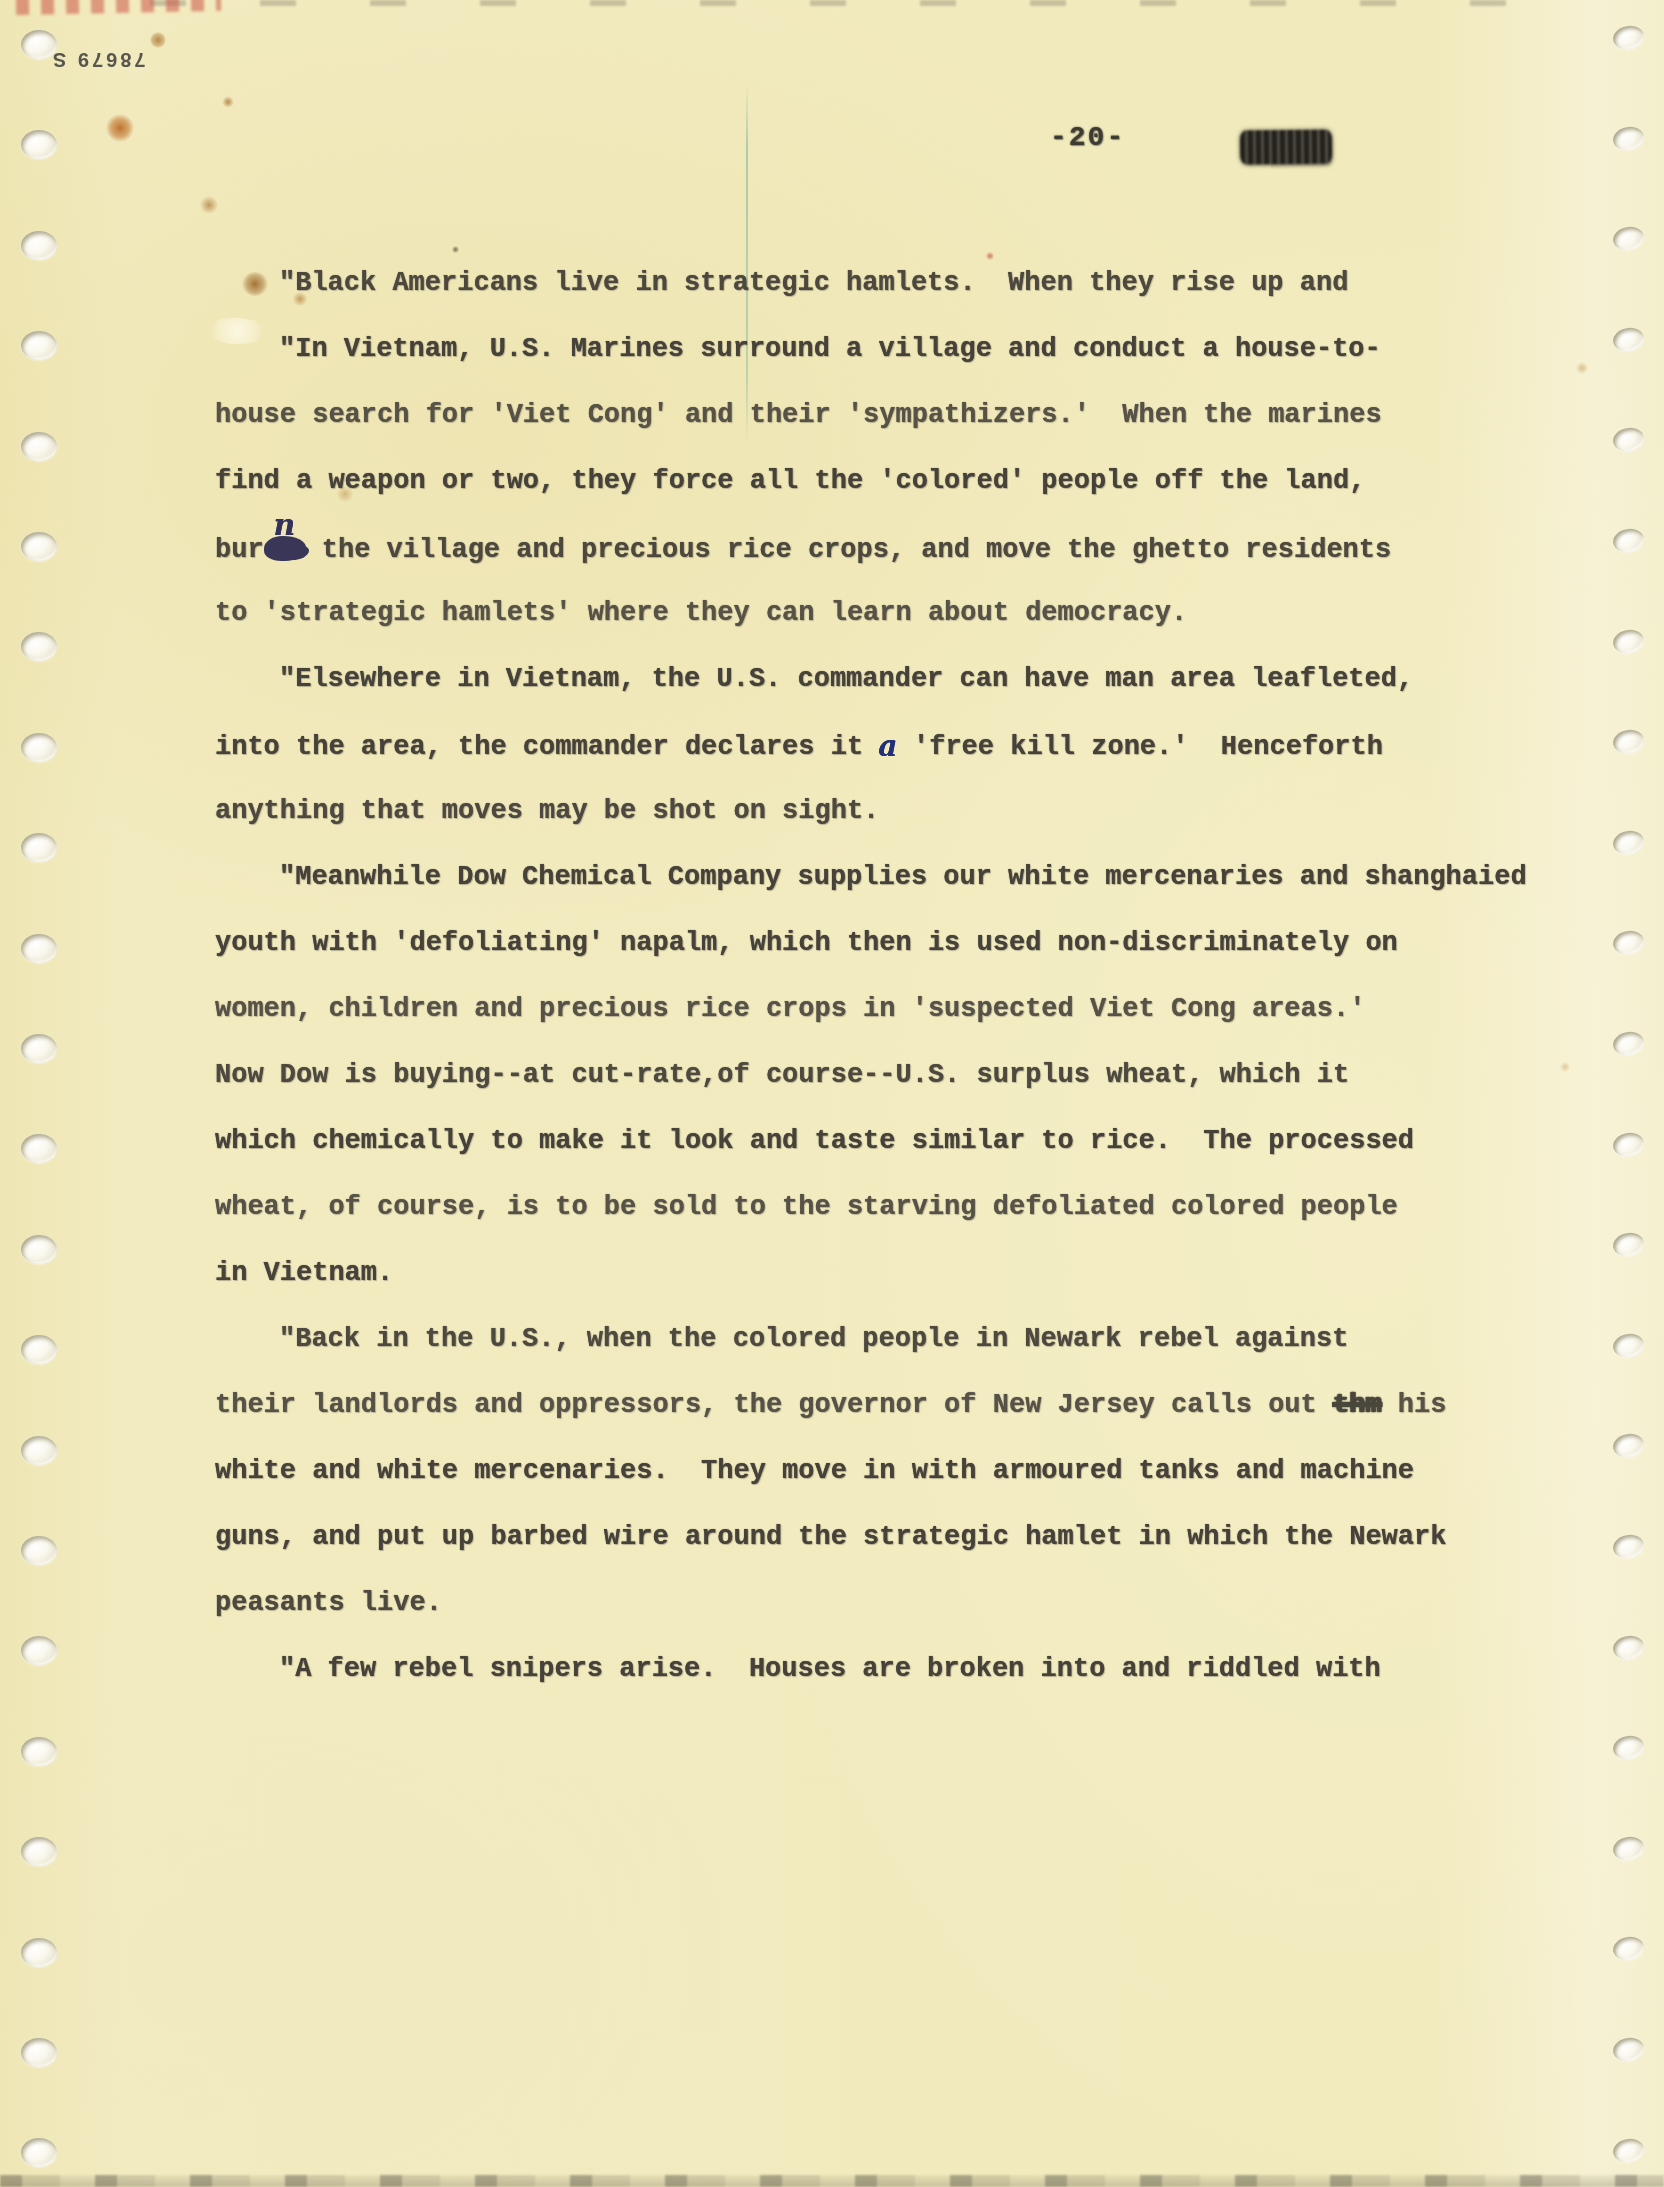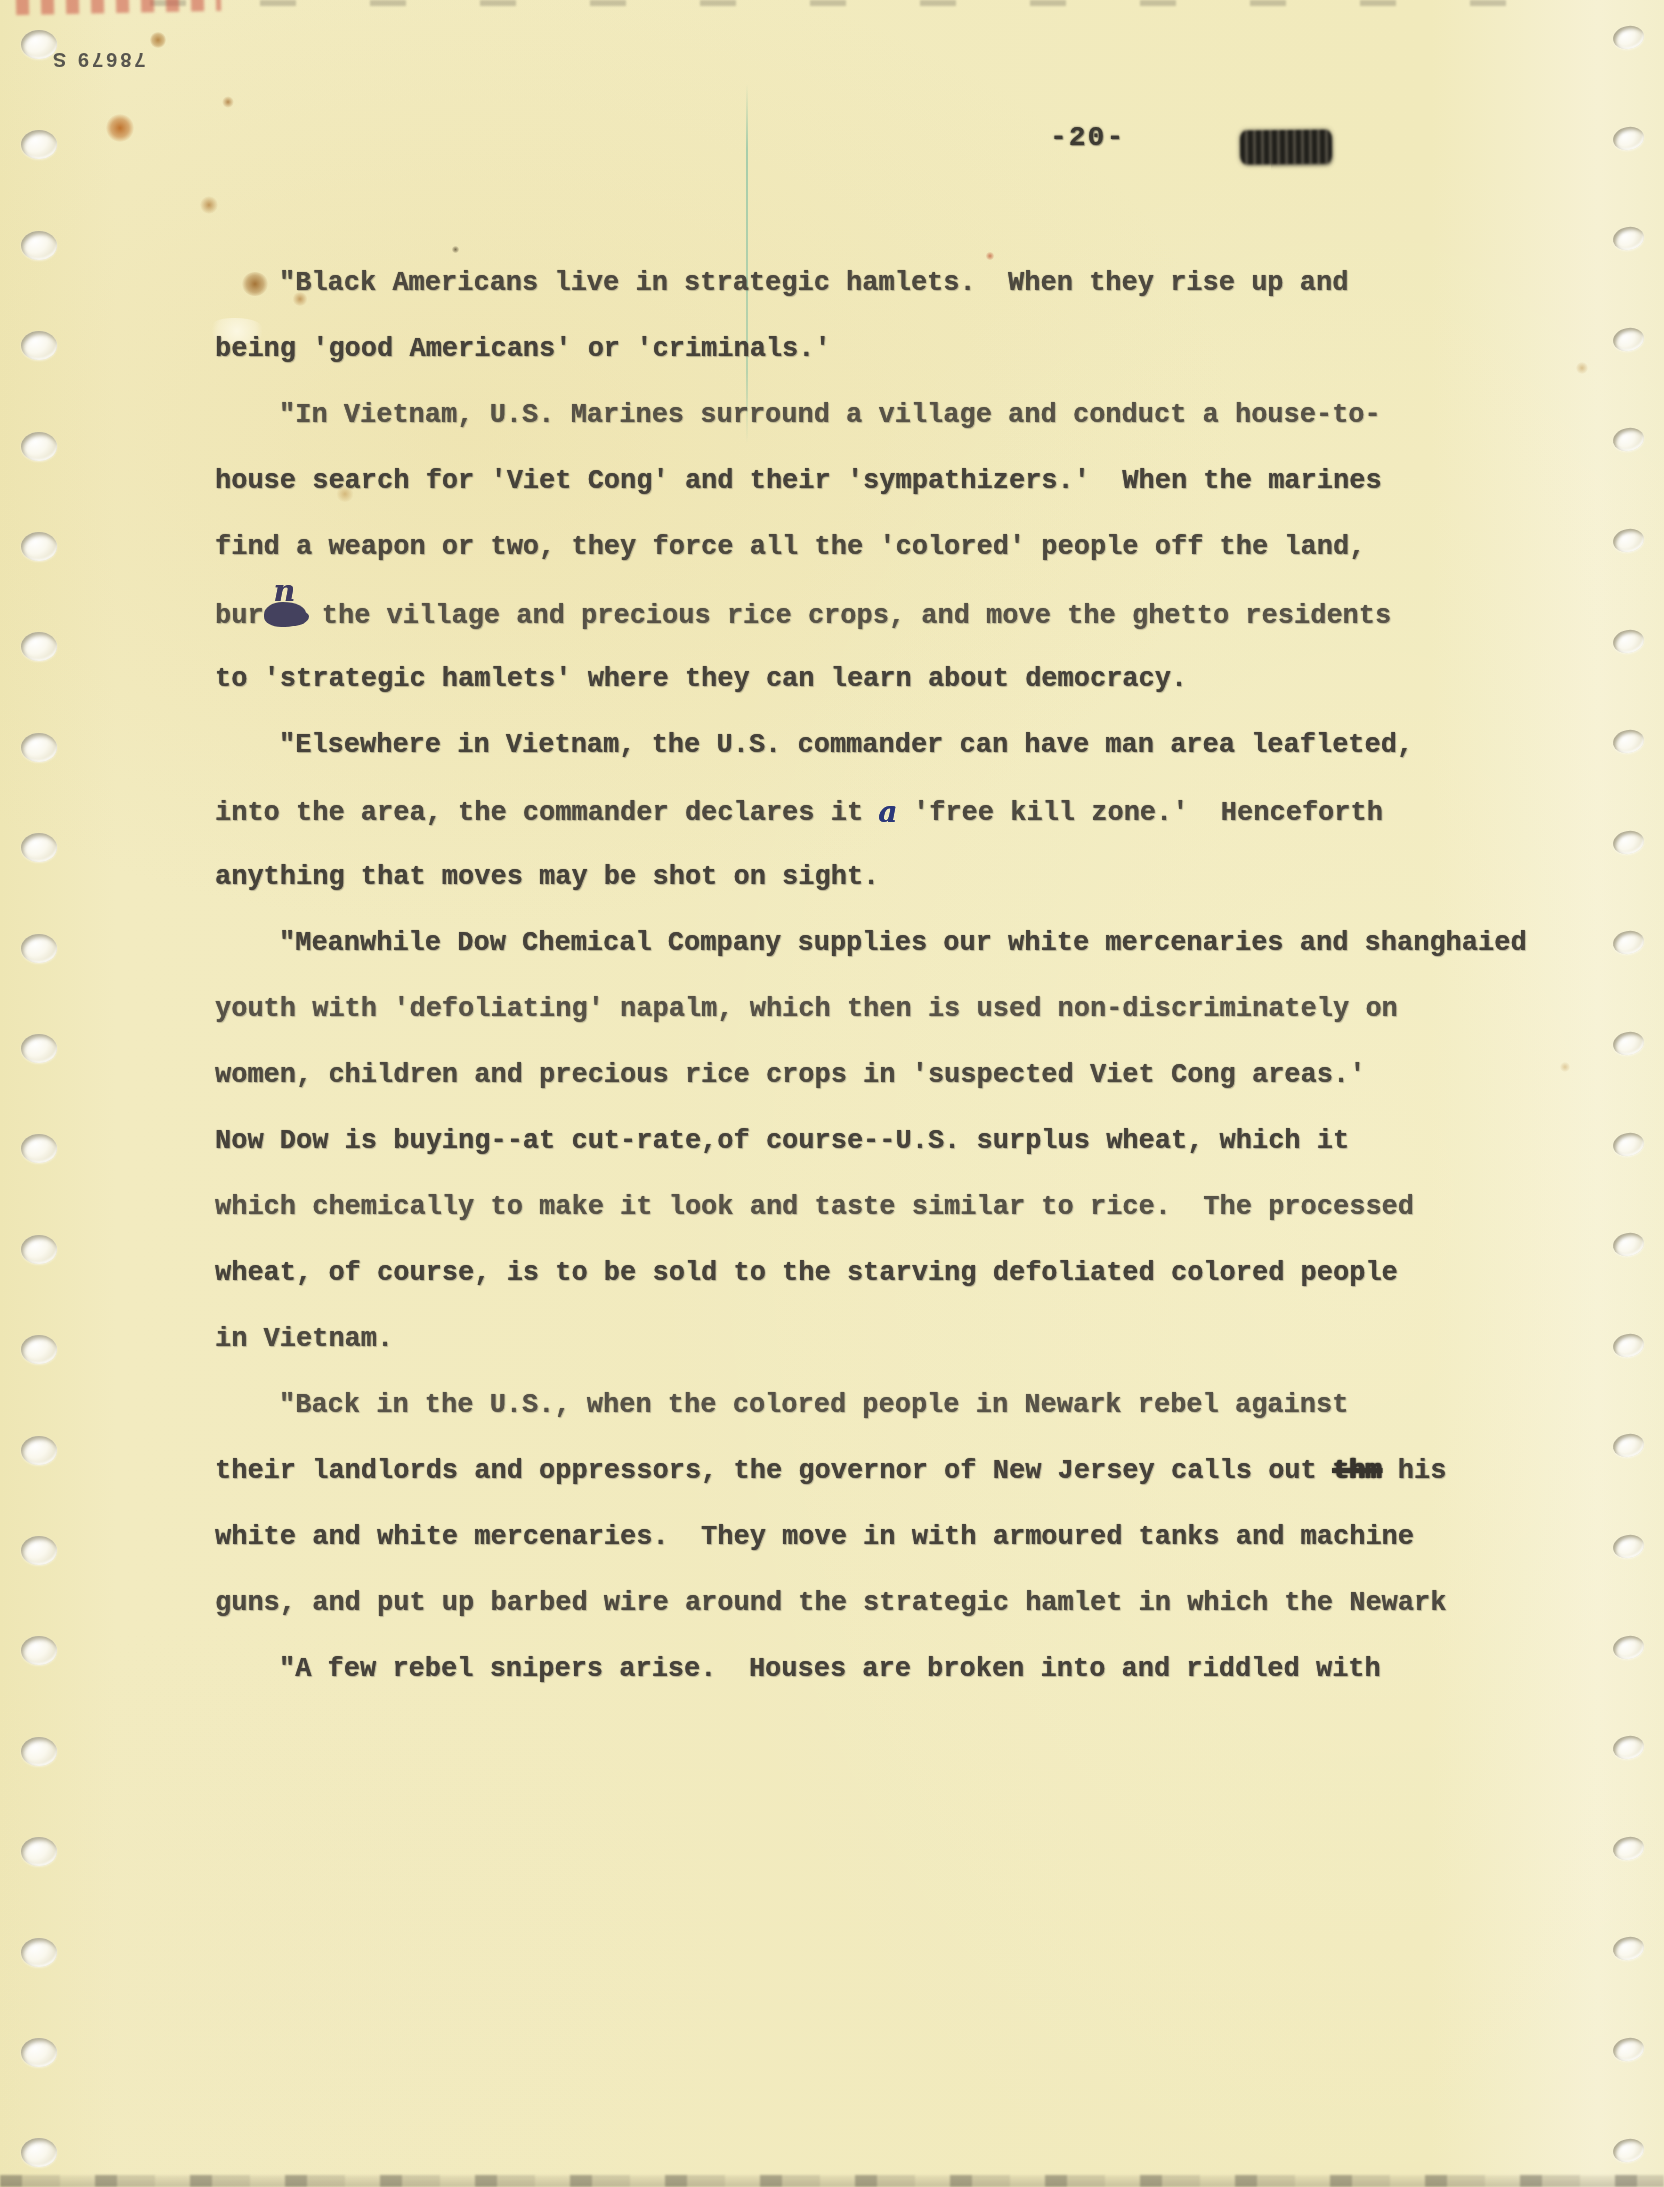--- a/index.html
+++ b/index.html
@@ -145,40 +145,40 @@
   <div class="spot" style="left:452px;top:246px;width:7px;height:7px;background:radial-gradient(circle,rgba(92,80,55,.8),transparent 80%);"></div>
   <div class="spot" style="left:986px;top:252px;width:8px;height:8px;background:radial-gradient(circle,rgba(192,90,58,.75),transparent 80%);"></div>
   <div class="spot" style="left:1576px;top:362px;width:12px;height:12px;background:radial-gradient(circle,rgba(194,154,86,.55),transparent 75%);"></div>
   <div class="spot" style="left:1560px;top:1062px;width:10px;height:10px;background:radial-gradient(circle,rgba(194,154,86,.45),transparent 75%);"></div>
 
   <div class="page-number">-20-</div>
   <div class="overtyped-smudge"></div>
 
   <div class="typed">
       <div class="line indent"><span>"Black Americans live in strategic hamlets.  When they rise up and</span></div>
-      <div class="line"><span>being 'good Americans' or 'criminals.'</span></div>
       <div class="line indent"><span>"In Vietnam, U.S. Marines surround a village and conduct a house-to-</span></div>
       <div class="line"><span>house search for 'Viet Cong' and their 'sympathizers.'  When the marines</span></div>
       <div class="line"><span>find a weapon or two, they force all the 'colored' people off the land,</span></div>
       <div class="line"><span>bur</span><span class="ink-insert">n</span><span class="ink-blot"></span><span> the village and precious rice crops, and move the ghetto residents</span></div>
       <div class="line"><span>to 'strategic hamlets' where they can learn about democracy.</span></div>
       <div class="line indent"><span>"Elsewhere in Vietnam, the U.S. commander can have man area leafleted,</span></div>
       <div class="line"><span>into the area, the commander declares it </span><span class="hand">a</span><span> 'free kill zone.'  Henceforth</span></div>
       <div class="line"><span>anything that moves may be shot on sight.</span></div>
       <div class="line indent"><span>"Meanwhile Dow Chemical Company supplies our white mercenaries and shanghaied</span></div>
       <div class="line"><span>youth with 'defoliating' napalm, which then is used non-discriminately on</span></div>
       <div class="line"><span>women, children and precious rice crops in 'suspected Viet Cong areas.'</span></div>
       <div class="line"><span>Now Dow is buying--at cut-rate,of course--U.S. surplus wheat, which it</span></div>
       <div class="line"><span>which chemically to make it look and taste similar to rice.  The processed</span></div>
       <div class="line"><span>wheat, of course, is to be sold to the starving defoliated colored people</span></div>
       <div class="line"><span>in Vietnam.</span></div>
       <div class="line indent"><span>"Back in the U.S., when the colored people in Newark rebel against</span></div>
       <div class="line"><span>their landlords and oppressors, the governor of New Jersey calls out </span><span class="strike">thm</span><span> his</span></div>
       <div class="line"><span>white and white mercenaries.  They move in with armoured tanks and machine</span></div>
       <div class="line"><span>guns, and put up barbed wire around the strategic hamlet in which the Newark</span></div>
+      <div class="line"><span>peasants live.</span></div>
       <div class="line indent"><span>"A few rebel snipers arise.  Houses are broken into and riddled with</span></div>
     </div>
 
 <div class="hole left" style="left: 21px; top: 30px;"></div>
     <div class="hole right" style="left: 1613px; top: 26px;"></div>
     <div class="hole left" style="left: 21px; top: 130.4px;"></div>
     <div class="hole right" style="left: 1613px; top: 126.6px;"></div>
     <div class="hole left" style="left: 21px; top: 230.8px;"></div>
     <div class="hole right" style="left: 1613px; top: 227.2px;"></div>
     <div class="hole left" style="left: 21px; top: 331.2px;"></div>

